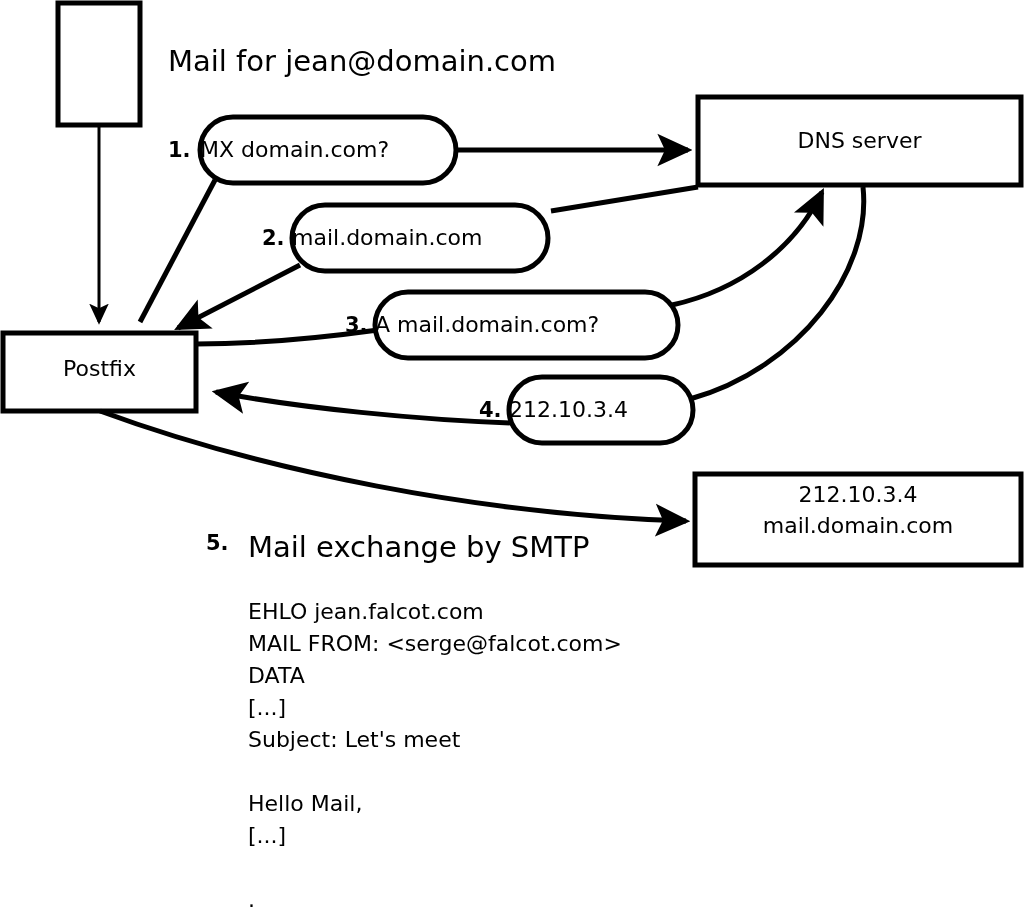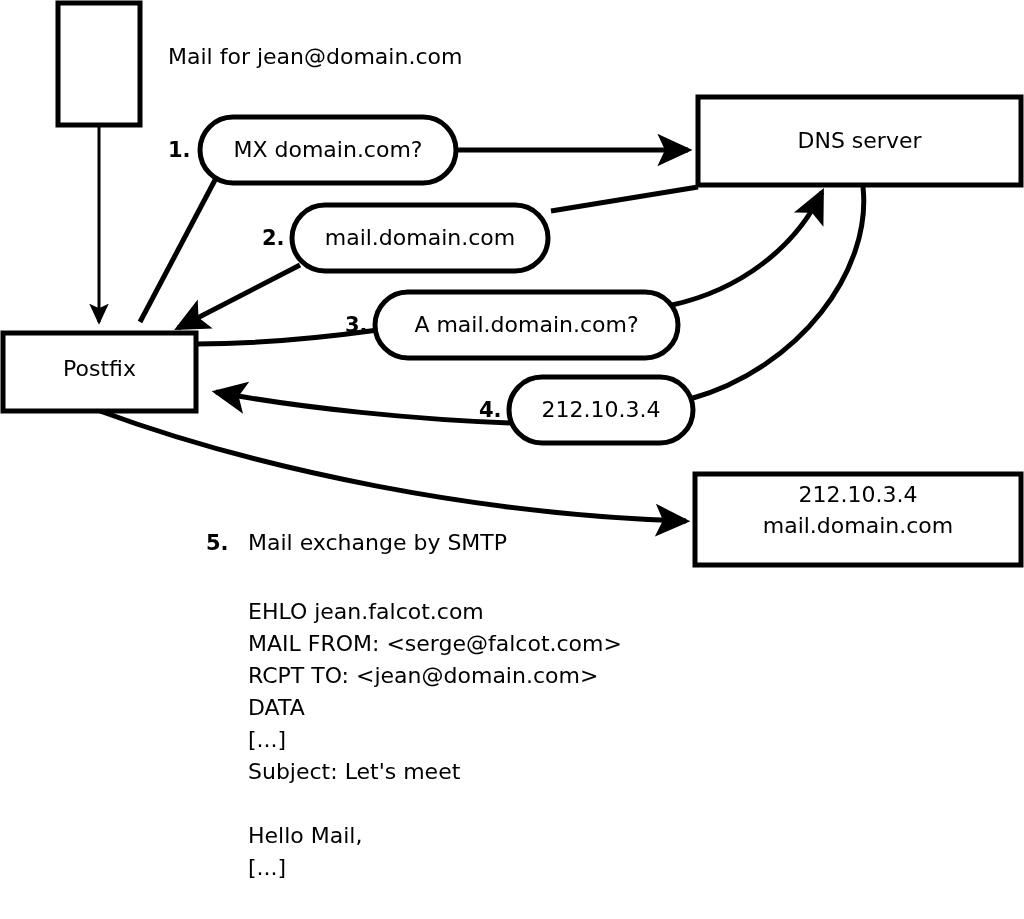--- a/index.html
+++ b/index.html
@@ -30,36 +30,36 @@
     position: absolute;
     text-align: center;
     font-size: 22px;
     line-height: 26px;
     color: #000000;
     white-space: pre;
     pointer-events: none;
   }
   .pill-label {
     position: absolute;
-    text-align: center;
+    text-align: left;
     font-size: 22px;
     line-height: 26px;
     color: #000000;
     white-space: pre;
   }
   .step-num {
     position: absolute;
     font-size: 21px;
     font-weight: bold;
     color: #000000;
     white-space: pre;
   }
   .plain-text {
     position: absolute;
-    font-size: 22px;
+    font-size: 29px;
     color: #000000;
     white-space: pre;
   }
   .smtp-block {
     position: absolute;
     left: 248px;
     top: 596px;
   }
   .smtp-block div {
     font-size: 22px;
@@ -134,21 +134,20 @@
 
   <div class="step-num" style="left:479px; top:398px;">4.</div>
   <div class="pill-label" style="left:509px; top:397px; width:184px;">212.10.3.4</div>
 
   <div class="step-num" style="left:206px; top:531px;">5.</div>
   <div class="plain-text" style="left:248px; top:530px;">Mail exchange by SMTP</div>
 
   <div class="smtp-block">
     <div>EHLO jean.falcot.com</div>
     <div>MAIL FROM: &lt;serge@falcot.com&gt;</div>
-    <div>RCPT TO: &lt;jean@domain.com&gt;</div>
     <div>DATA</div>
     <div>[...]</div>
     <div>Subject: Let's meet</div>
     <div></div>
     <div>Hello Mail,</div>
     <div>[...]</div>
     <div></div>
     <div>.</div>
   </div>
 

